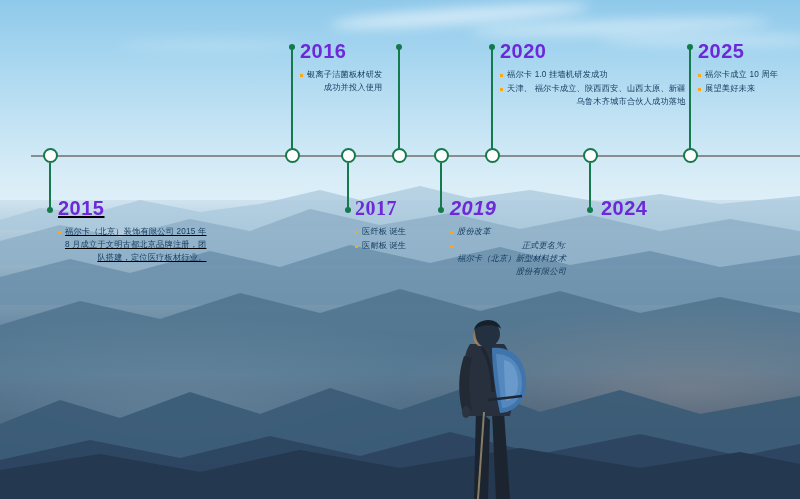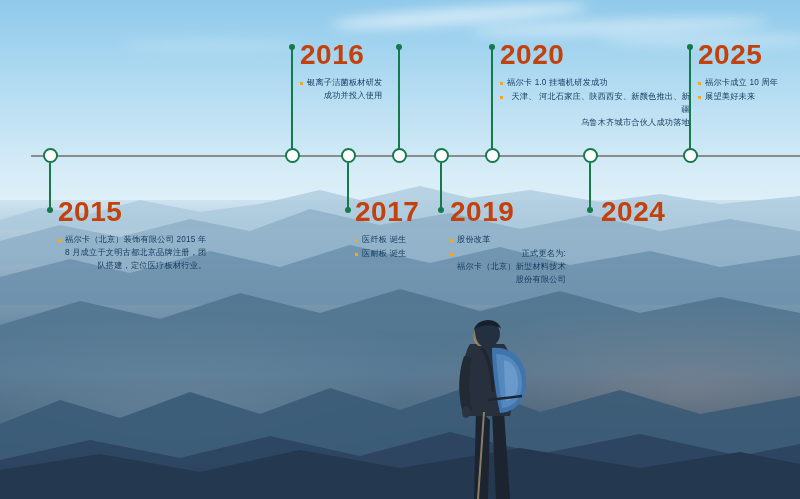--- a/index.html
+++ b/index.html
@@ -105,23 +105,23 @@
   .stem-cap {
     position: absolute;
     width: 6px; height: 6px;
     border-radius: 50%;
     background: #14794b;
   }
 
   
   .entry { position: absolute; }
   .year {
-    font-size: 28px;
+    font-size: 20px;
     font-weight: bold;
-    color: #c2410c;
+    color: #6d28d9;
     letter-spacing: 0.5px;
     line-height: 1;
     white-space: nowrap;
   }
   .bullets { margin-top: 7px; }
   .bullet-row {
     display: flex;
     align-items: flex-start;
     margin-bottom: 1px;
     text-align: right;
@@ -283,67 +283,67 @@
 
   <div class="entry" style="left:500px; top:41px; width:190px;">
     <div class="year">2020</div>
     <div class="bullets">
       <div class="bullet-row">
         <span class="bullet-dot"></span>
         <span class="bullet-text">福尔卡 1.0 挂墙机研发成功</span>
       </div>
       <div class="bullet-row">
         <span class="bullet-dot"></span>
-        <span class="bullet-text">天津、 河北石家庄、陕西西安、新颜色推出、新疆
+        <span class="bullet-text">天津、 福尔卡成立、陕西西安、山西太原、新疆
 乌鲁木齐城市合伙人成功落地</span>
       </div>
     </div>
   </div>
 
   <div class="entry" style="left:698px; top:41px; width:96px;">
     <div class="year">2025</div>
     <div class="bullets">
       <div class="bullet-row">
         <span class="bullet-dot"></span>
         <span class="bullet-text">福尔卡成立 10 周年</span>
       </div>
       <div class="bullet-row">
         <span class="bullet-dot"></span>
         <span class="bullet-text">展望美好未来</span>
       </div>
     </div>
   </div>
 
-  <div class="entry" style="left:58px; top:198px; width:150px;">
+  <div class="entry" style="left:58px; top:198px; width:150px;text-decoration:underline;">
     <div class="year">2015</div>
     <div class="bullets">
       <div class="bullet-row">
         <span class="bullet-dot"></span>
         <span class="bullet-text">福尔卡（北京）装饰有限公司 2015 年
 8 月成立于文明古都北京品牌注册，团
 队搭建，定位医疗板材行业。</span>
       </div>
     </div>
   </div>
 
-  <div class="entry" style="left:355px; top:198px; width:80px;">
+  <div class="entry" style="left:355px; top:198px; width:80px;font-family:Liberation Serif, serif;">
     <div class="year">2017</div>
     <div class="bullets">
       <div class="bullet-row">
         <span class="bullet-dot"></span>
         <span class="bullet-text">医纤板 诞生</span>
       </div>
       <div class="bullet-row">
         <span class="bullet-dot"></span>
         <span class="bullet-text">医耐板 诞生</span>
       </div>
     </div>
   </div>
 
-  <div class="entry" style="left:450px; top:198px; width:120px;">
+  <div class="entry" style="left:450px; top:198px; width:120px;font-style:italic;">
     <div class="year">2019</div>
     <div class="bullets">
       <div class="bullet-row">
         <span class="bullet-dot"></span>
         <span class="bullet-text">股份改革</span>
       </div>
       <div class="bullet-row">
         <span class="bullet-dot"></span>
         <span class="bullet-text">正式更名为:
 福尔卡（北京）新型材料技术

